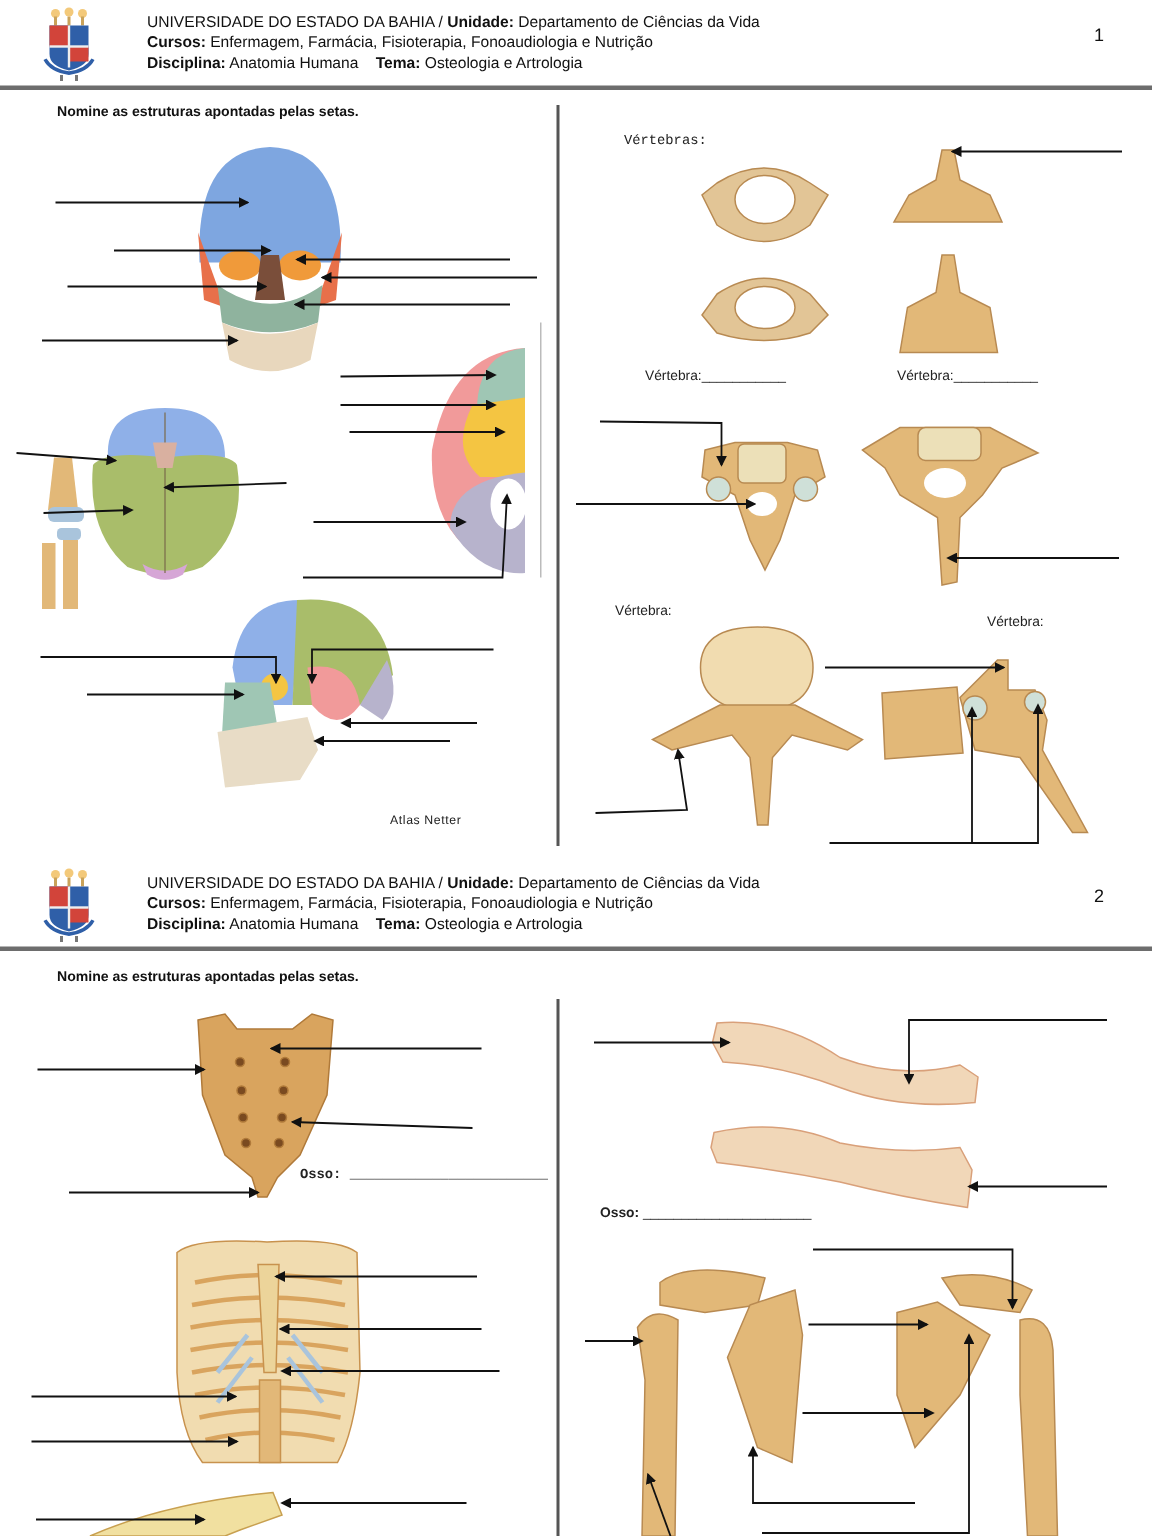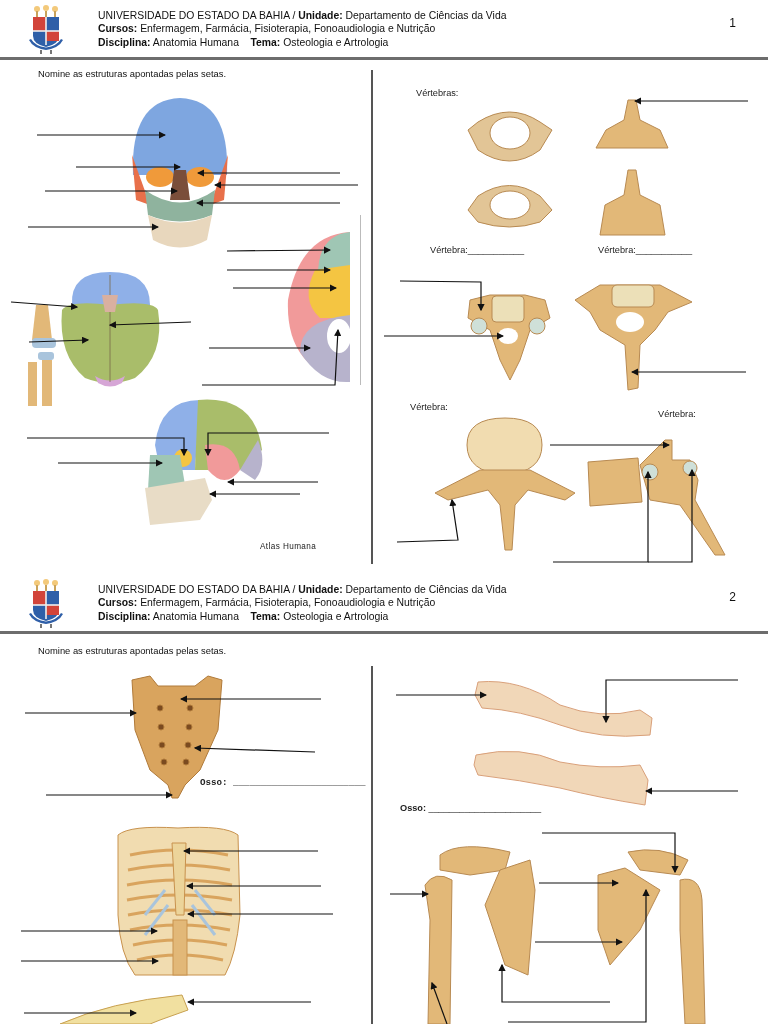--- a/index.html
+++ b/index.html
@@ -7,21 +7,21 @@
   body { font-family: "Liberation Sans", sans-serif; color: #111; position: relative; }
   .page { position: absolute; left: 0; width: 768px; padding-left: 48px; }
   #page1 { top: 0; height: 570px; }
   #page2 { top: 570px; height: 454px; }
   .header { position: absolute; left: 0; top: 0; width: 768px; height: 58px; }
   .logo { position: absolute; left: 27px; top: 4px; width: 38px; height: 50px; }
   .hdr-text { position: absolute; left: 98px; top: 9px; font-size: 10.4px; line-height: 13.4px; color: #111; }
   .hdr-text b { font-weight: bold; }
   .page-num { position: absolute; right: 32px; top: 16px; font-size: 12px; }
   .hdr-rule { position: absolute; left: 0; top: 57px; width: 768px; height: 3px; background: #6d6d6d; }
-  .instr { position: absolute; left: 38px; font-size: 9.4px; font-weight: normal; }
+  .instr { position: absolute; left: 38px; font-size: 9.4px; font-weight: bold; }
   .vrule { position: absolute; width: 2px; background: #555; }
   .art { position: absolute; left: 0; top: 0; }
   .lbl { position: absolute; font-size: 9.2px; color: #222; white-space: nowrap; }
   .lbl b { font-weight: bold; }
   .credit { position: absolute; font-size: 8.2px; letter-spacing: 0.4px; color: #222; }
 </style>
 </head>
 <body>
 
 <div class="page" id="page1">
@@ -178,26 +178,26 @@
       <circle cx="650" cy="472" r="8" fill="#cfe0d8"></circle>
       <circle cx="690" cy="468" r="7" fill="#cfe0d8"></circle>
     </g>
     <g stroke="#111" stroke-width="1.2" fill="none" marker-end="url(#ah)">
       <line x1="550" y1="445" x2="669" y2="445"></line>
       <polyline points="553,562 648,562 648,472"></polyline>
       <polyline points="648,562 692,562 692,470"></polyline>
     </g>
   </svg>
 
-  <div class="lbl" style="left:416px; top:88px;">Vértebras:</div>
+  <div class="lbl" style="left:416px; top:88px;font-family:Liberation Mono, monospace;">Vértebras:</div>
   <div class="lbl" style="left:430px; top:245px;">Vértebra:___________</div>
   <div class="lbl" style="left:598px; top:245px;">Vértebra:___________</div>
   <div class="lbl" style="left:410px; top:402px;">Vértebra:</div>
   <div class="lbl" style="left:658px; top:409px;">Vértebra:</div>
-  <div class="credit" style="left:260px; top:542px;">Atlas Humana</div>
+  <div class="credit" style="left:260px; top:542px;">Atlas Netter</div>
 </div>
 
 <div class="page" id="page2">
   <div class="header" style="top:4px;">
     <svg class="logo" viewBox="0 0 38 50">
       <circle cx="10" cy="5" r="3" fill="#f3c97a"></circle>
         <circle cx="19" cy="4" r="3" fill="#f3c97a"></circle>
         <circle cx="28" cy="5" r="3" fill="#f3c97a"></circle>
       <rect x="9" y="7" width="2" height="6" fill="#c9a25a"></rect>
         <rect x="18" y="7" width="2" height="6" fill="#c9a25a"></rect>

